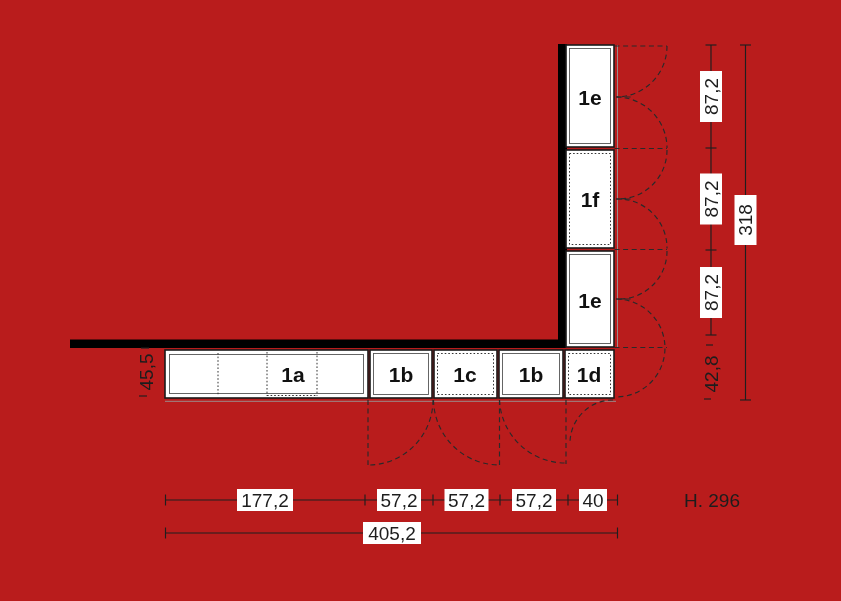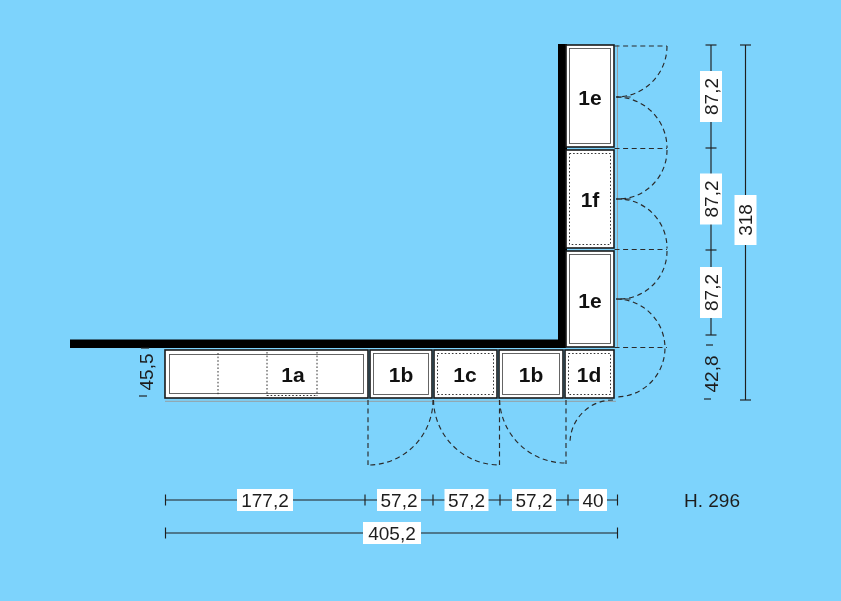--- a/index.html
+++ b/index.html
@@ -1,16 +1,16 @@
 <!DOCTYPE html>
 <html><head>
 <meta charset="utf-8">
 <style>
   html,body{margin:0;padding:0;background:#ffffff;}
-  .stage{position:relative;width:841px;height:601px;background:#7dd3fc;overflow:hidden;
+  .stage{position:relative;width:841px;height:601px;background:#b91c1c;overflow:hidden;
          font-family:"Liberation Sans",sans-serif;}
   svg{display:block;}
   .wall{fill:#000;stroke:none;}
   .box{fill:#fff;stroke:#1a1a1a;stroke-width:1.6;}
   .inner{fill:none;stroke:#555;stroke-width:0.9;}
   .inner-dotted{fill:none;stroke:#333;stroke-width:1;stroke-dasharray:1.6 2;}
   .thin{stroke:#999;stroke-width:0.9;fill:none;}
   .dash{fill:none;stroke:#2a2a2a;stroke-width:1.15;stroke-dasharray:5 3.6;}
   .finedash{fill:none;stroke:#333;stroke-width:1;stroke-dasharray:1.6 2;}
   .dim{stroke:#1f1f1f;stroke-width:1.15;fill:none;}

